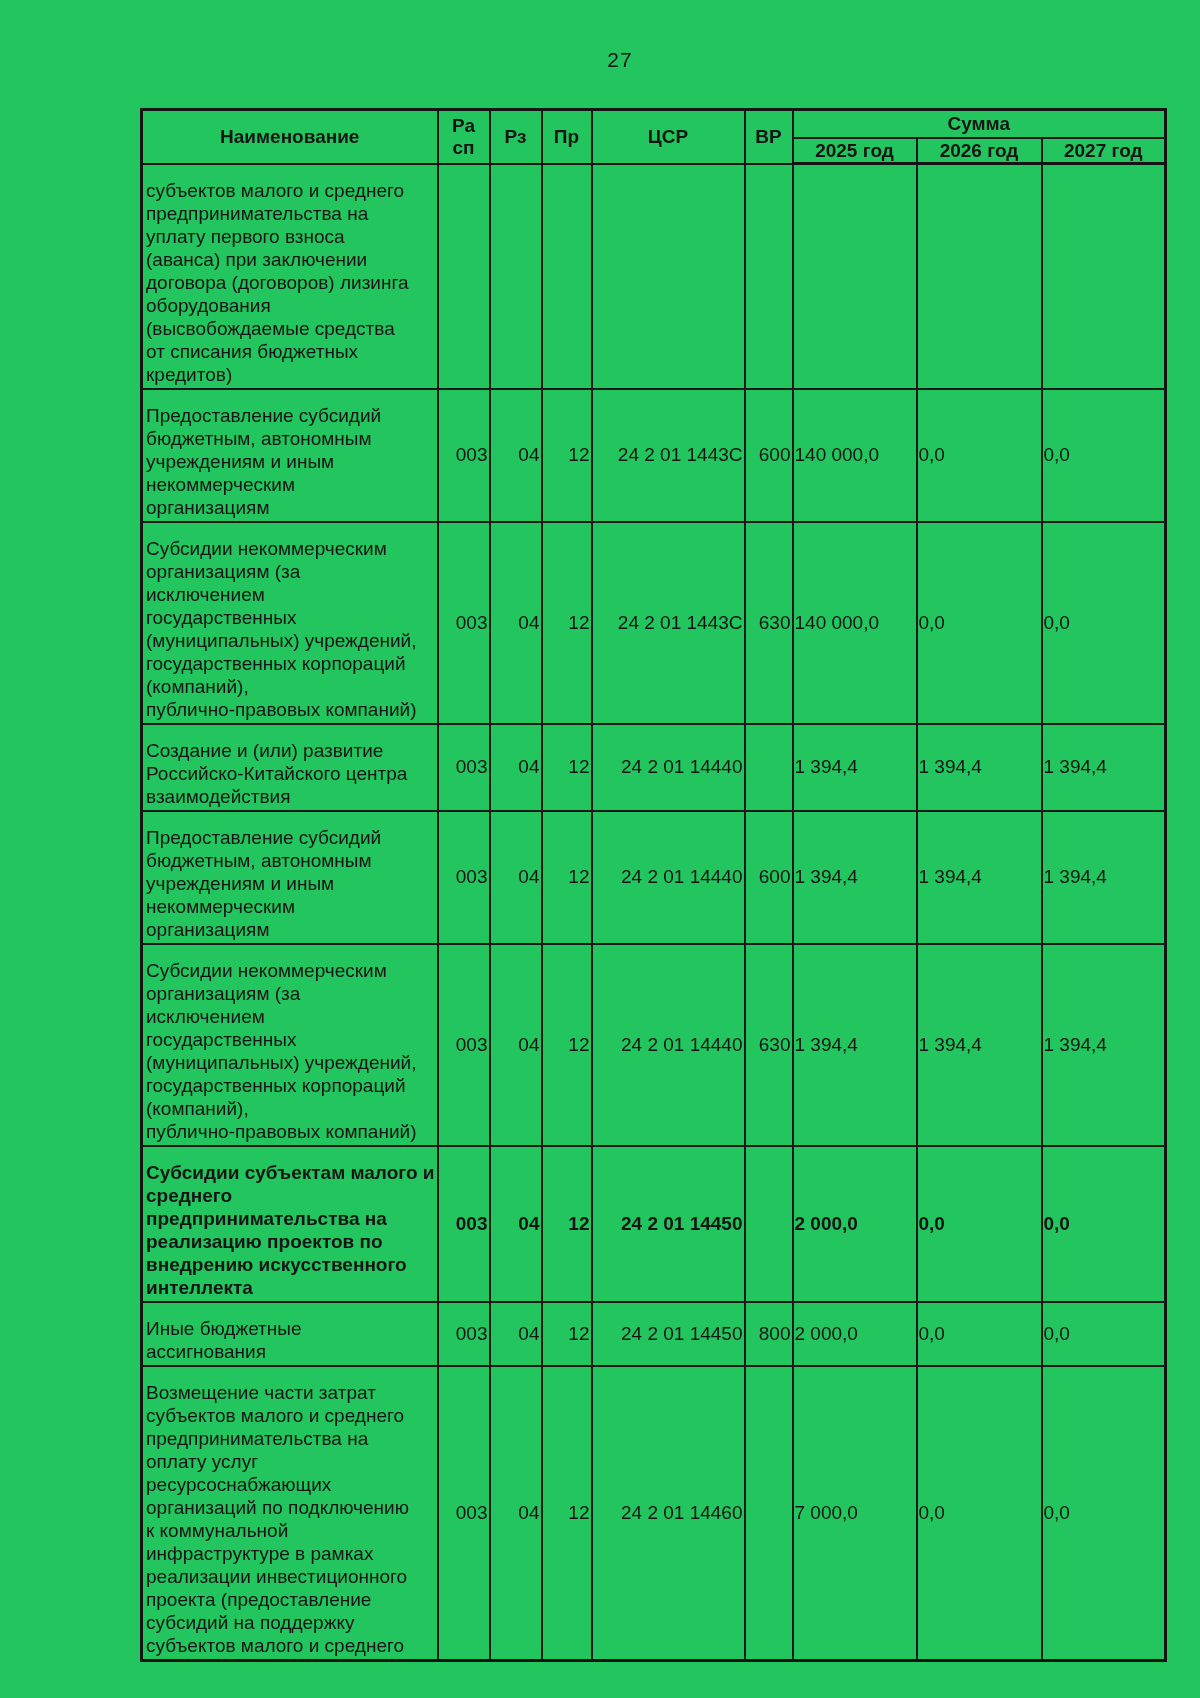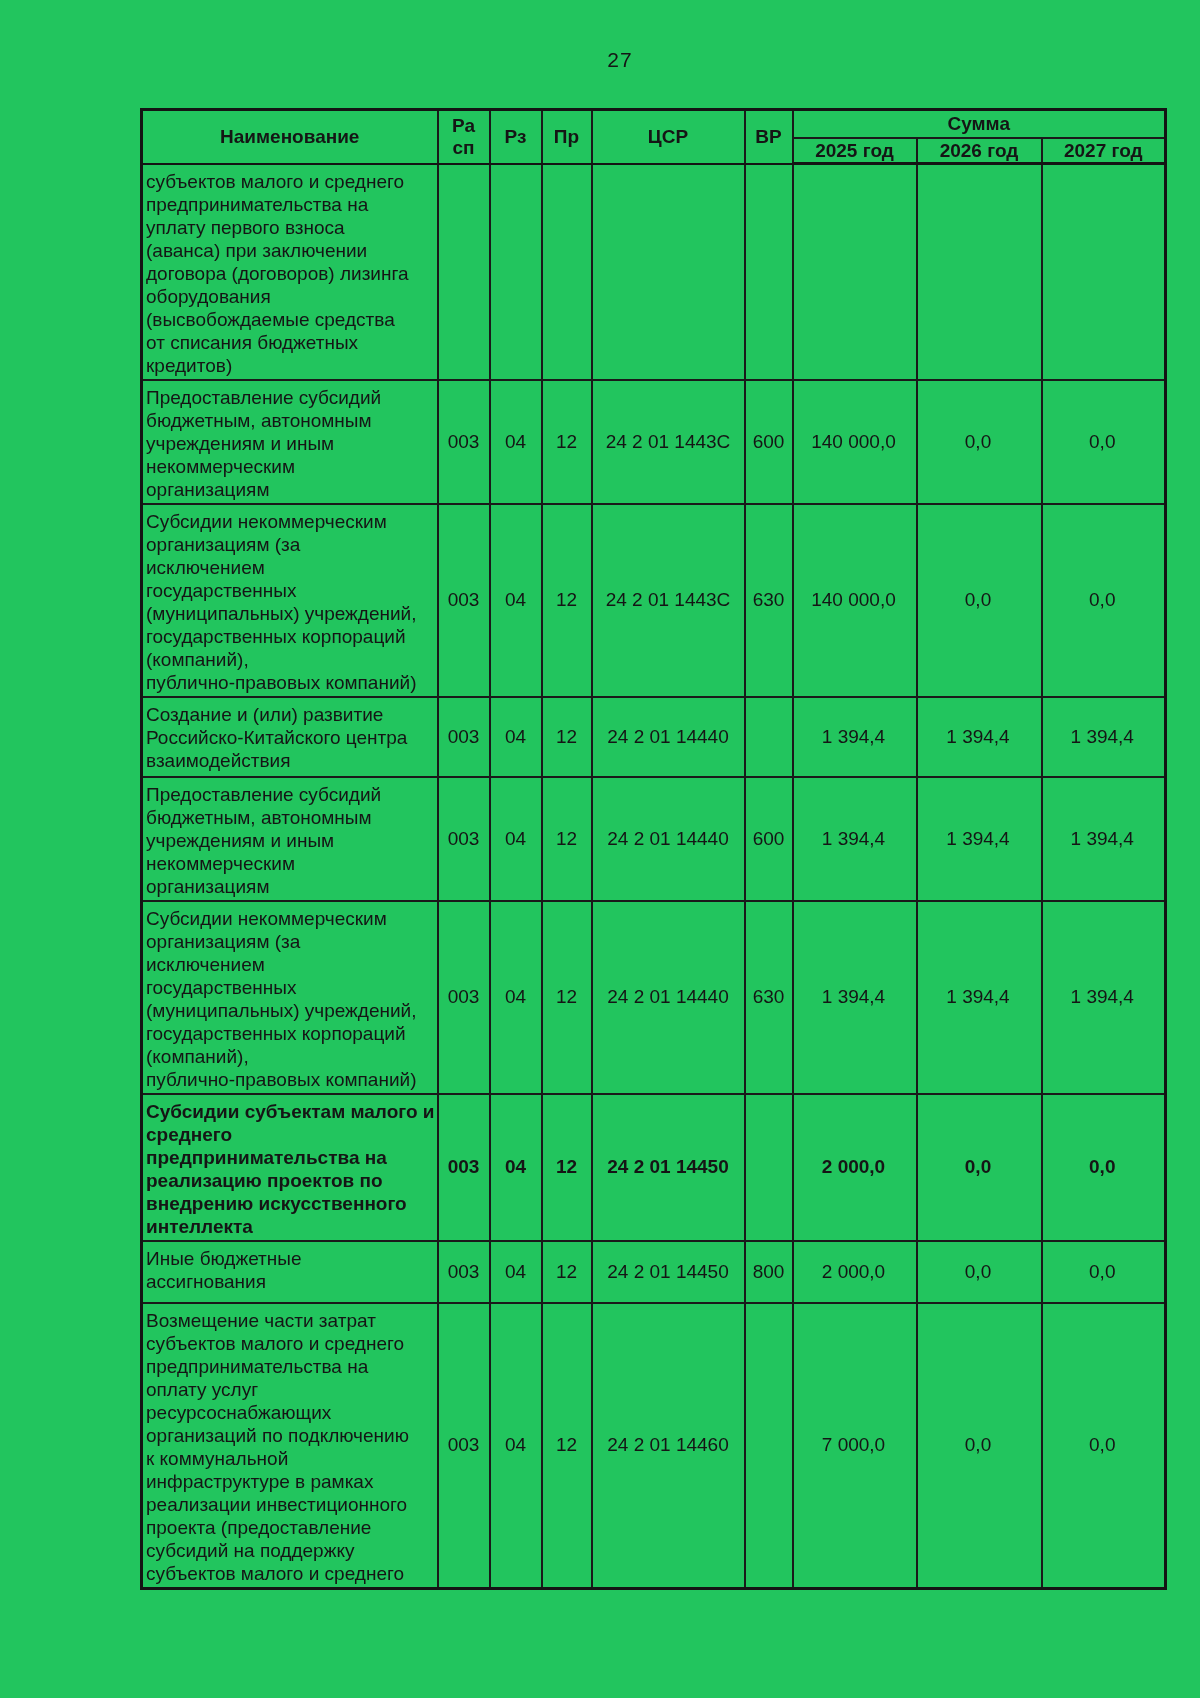--- a/index.html
+++ b/index.html
@@ -58,29 +58,29 @@
   table.budget thead tr.hdr-top th { border-bottom-width: 2px; }
   table.budget thead th.hdr-span { border-bottom: 3px solid #141414; }
   table.budget thead tr.hdr-years th { height: 14px; border-bottom: 3px solid #141414; border-radius: 11px; }
   tr.hdr-top { height: 28px; }
 
   td.c-name {
     text-align: left;
     vertical-align: top;
     white-space: pre-line;
     line-height: 23px;
-    padding: 5px 2px 2px 3px;
+    padding: 14px 2px 2px 3px;
   }
   td.c-code {
-    text-align: center;
+    text-align: right;
     vertical-align: middle;
     padding: 1px;
   }
   td.c-sum {
-    text-align: center;
+    text-align: left;
     vertical-align: middle;
     padding: 1px 3px 1px 1px;
   }
 </style>
 </head>
 <body>
 
 <div class="page">
   <div class="page-number">27</div>
 

